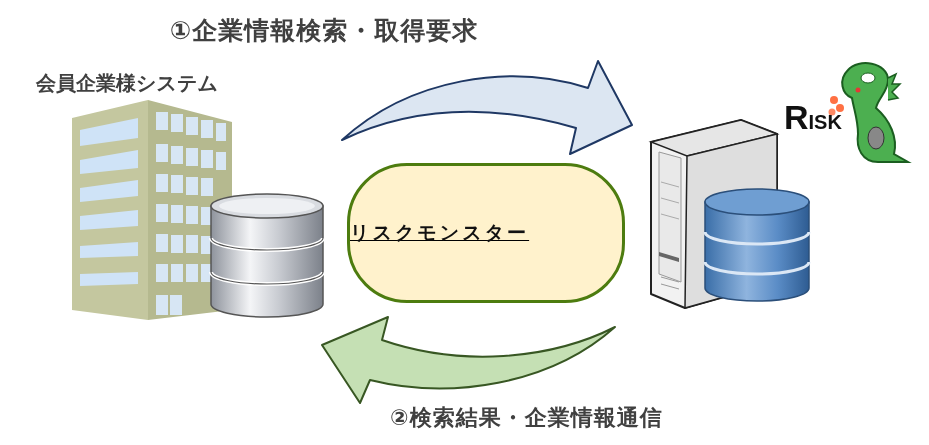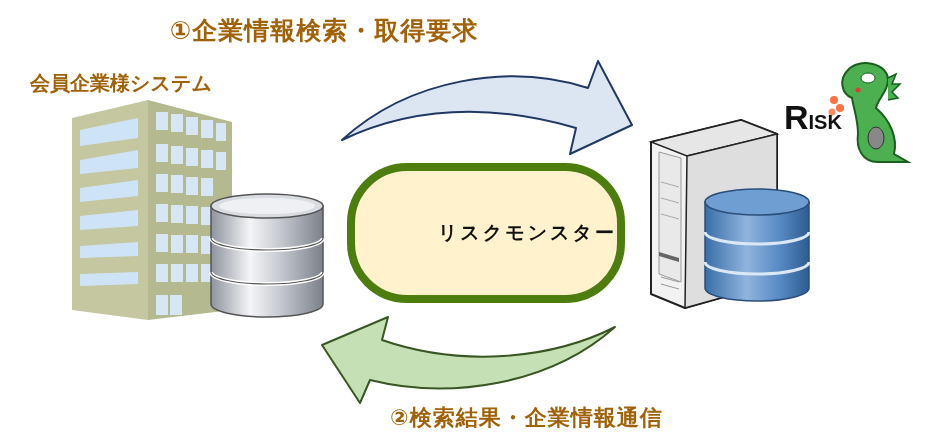--- a/index.html
+++ b/index.html
@@ -1,25 +1,25 @@
 <!DOCTYPE html>
 <html><head>
   <meta charset="utf-8">
   <style>
     html, body { margin: 0; padding: 0; background: #ffffff; }
     body { width: 929px; height: 445px; position: relative; overflow: hidden;
            font-family: "DejaVu Sans", "Liberation Sans", sans-serif; }
-    .label { position: absolute; font-weight: bold; color: #a16207; white-space: nowrap; }
+    .label { position: absolute; font-weight: bold; color: #404040; white-space: nowrap; }
     #step1 { left: 170px; top: 14px; font-size: 25px; letter-spacing: 1px; }
-    #client-label { left: 30px; top: 70px; font-size: 20px; }
+    #client-label { left: 36px; top: 70px; font-size: 20px; }
     #step2 { left: 390px; top: 403px; font-size: 22px; letter-spacing: 1px; }
     #api-box { position: absolute; left: 347px; top: 163px; width: 278px; height: 140px;
-               box-sizing: border-box; border: 8px solid #4d7c0f; border-radius: 60px;
+               box-sizing: border-box; border: 3px solid #4d7c0f; border-radius: 60px;
                background: #fff2cc; display: flex; flex-direction: column;
-               align-items: flex-end; justify-content: center; }
+               align-items: flex-start; justify-content: center; text-decoration: underline; }
     #api-box .line { font-weight: bold; font-size: 19px; color: #111; margin: 7px 0; }
     #api-line1 { letter-spacing: 3px; }
     #api-line2 { letter-spacing: 9px; }
     svg.abs { position: absolute; }
     #logo-text { position: absolute; left: 784px; top: 102px; font-family: "Liberation Sans", sans-serif;
                  font-weight: 900; color: #111; line-height: 0.9; text-align: center; }
     #logo-text .big { font-size: 34px; }
     #logo-text .small { font-size: 20px; }
   </style>
 </head>

